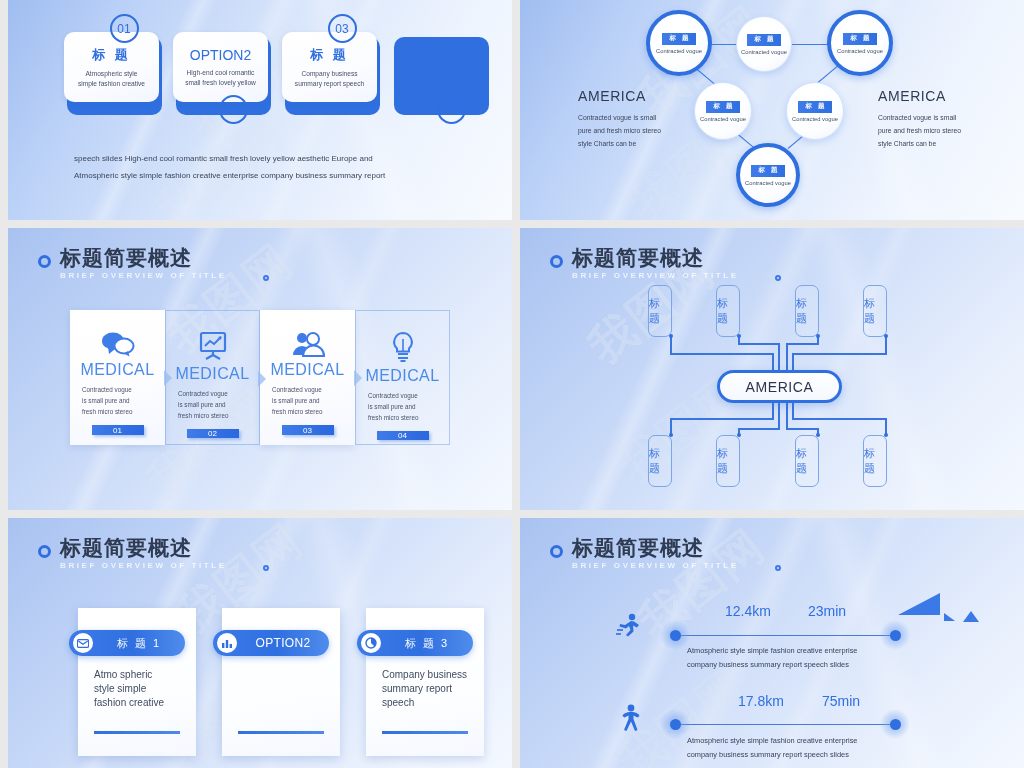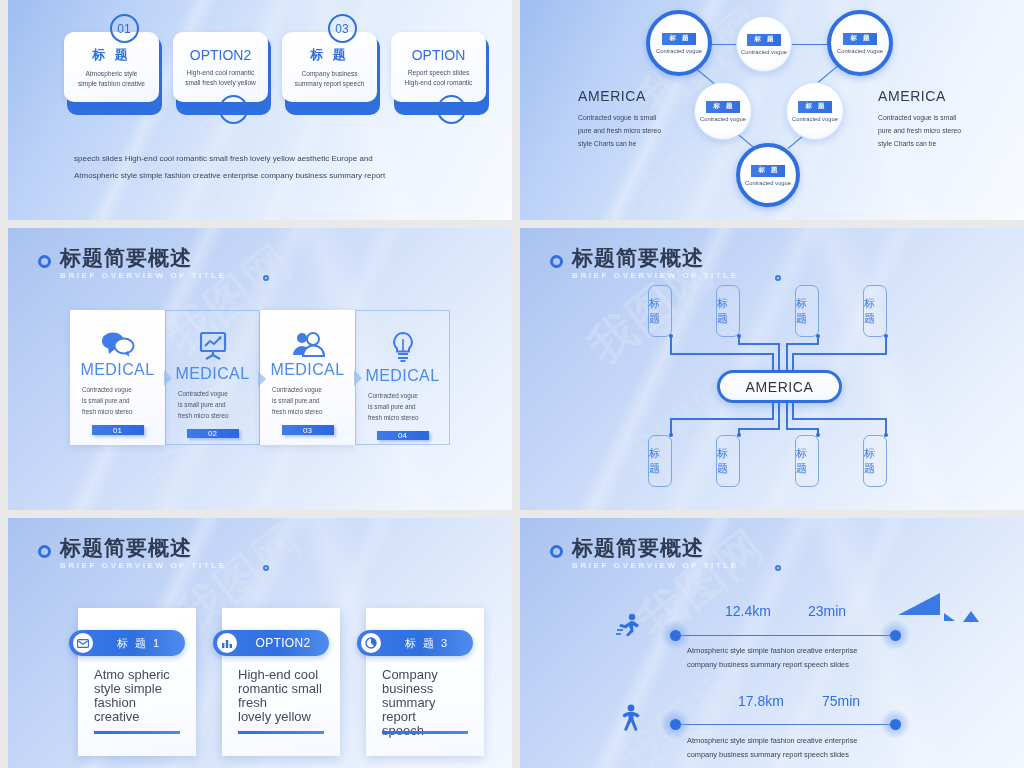--- a/index.html
+++ b/index.html
@@ -181,21 +181,21 @@
     background: linear-gradient(90deg,#3d7ae8 0%,#2f6fe0 55%,#4f8cec 100%);
     box-shadow:0 2px 6px rgba(47,111,224,.35);
     display:flex; align-items:center; gap:6px; padding-left:4px;
   }
   .c3-ico {
     width:20px;height:20px;border-radius:50%;background:#fff;
     display:flex;align-items:center;justify-content:center; flex:0 0 20px;
   }
   .c3-lab { color:#fff; font-size:11px; letter-spacing:2px; flex:1; text-align:center; padding-right:6px;}
   .c3-lab.en { letter-spacing:.3px; font-size:12px; }
-  .c3-body { padding:8px 16px 0; font-size:13px; line-height:14px; color:#414b60; }
+  .c3-body { padding:8px 16px 0; font-size:10px; line-height:14px; color:#414b60; }
   .c3-bar {
     position:absolute; left:16px; bottom:22px; width:86px; height:3.5px;
     background: linear-gradient(90deg,#2f6fe0,#4d8aea);
   }
   .st-line { position:absolute; height:1px; background:#4a7ad6; z-index:1; }
   .st-node {
     position:absolute; width:30px;height:30px;border-radius:50%;
     background: radial-gradient(circle, rgba(80,135,235,.55) 0%, rgba(120,165,240,.30) 45%, rgba(160,195,245,0) 72%);
     display:flex;align-items:center;justify-content:center; z-index:3;
   }
@@ -248,27 +248,20 @@
             <div class="p1-desc">
               <div>Company business</div>
               <div>summary report speech</div>
             </div>
           </div>
           <div class="p1-num top">03</div>
         </div>
 
         <div class="p1-card">
           <div class="shadowbox"></div>
-          <div class="face">
-            <div class="p1-title en">OPTION</div>
-            <div class="p1-desc">
-              <div>Report speech slides</div>
-              <div>High-end cool romantic</div>
-            </div>
-          </div>
           <div class="p1-num bot">04</div>
         </div>
 
       </div>
       <div class="p1-para">
         <div>speech slides High-end cool romantic small fresh lovely yellow aesthetic Europe and</div>
         <div>Atmospheric style simple fashion creative enterprise company business summary report</div>
       </div>
     </div>
   </div>
@@ -523,25 +516,20 @@
           <div class="c3-head">
             <div class="c3-ico">
               <svg width="12" height="11" viewBox="0 0 12 11">
                   <rect x="1" y="5" width="2.4" height="5" fill="#2f6fe0"></rect>
                   <rect x="4.8" y="2" width="2.4" height="8" fill="#2f6fe0"></rect>
                   <rect x="8.6" y="6" width="2.4" height="4" fill="#2f6fe0"></rect>
                 </svg>
             </div>
             <div class="c3-lab en">OPTION2</div>
           </div>
-          <div class="c3-body">
-            <div>High-end cool</div>
-            <div>romantic small fresh</div>
-            <div>lovely yellow</div>
-          </div>
           <div class="c3-bar"></div>
         </div>
 
         <div class="c3">
           <div class="c3-head">
             <div class="c3-ico">
               <svg width="12" height="12" viewBox="0 0 12 12">
                   <circle cx="6" cy="6" r="5" fill="none" stroke="#2f6fe0" stroke-width="1.4"></circle>
                   <path d="M6 6 L6 1 A5 5 0 0 1 9.6 9.4 z" fill="#2f6fe0"></path>
                 </svg>

